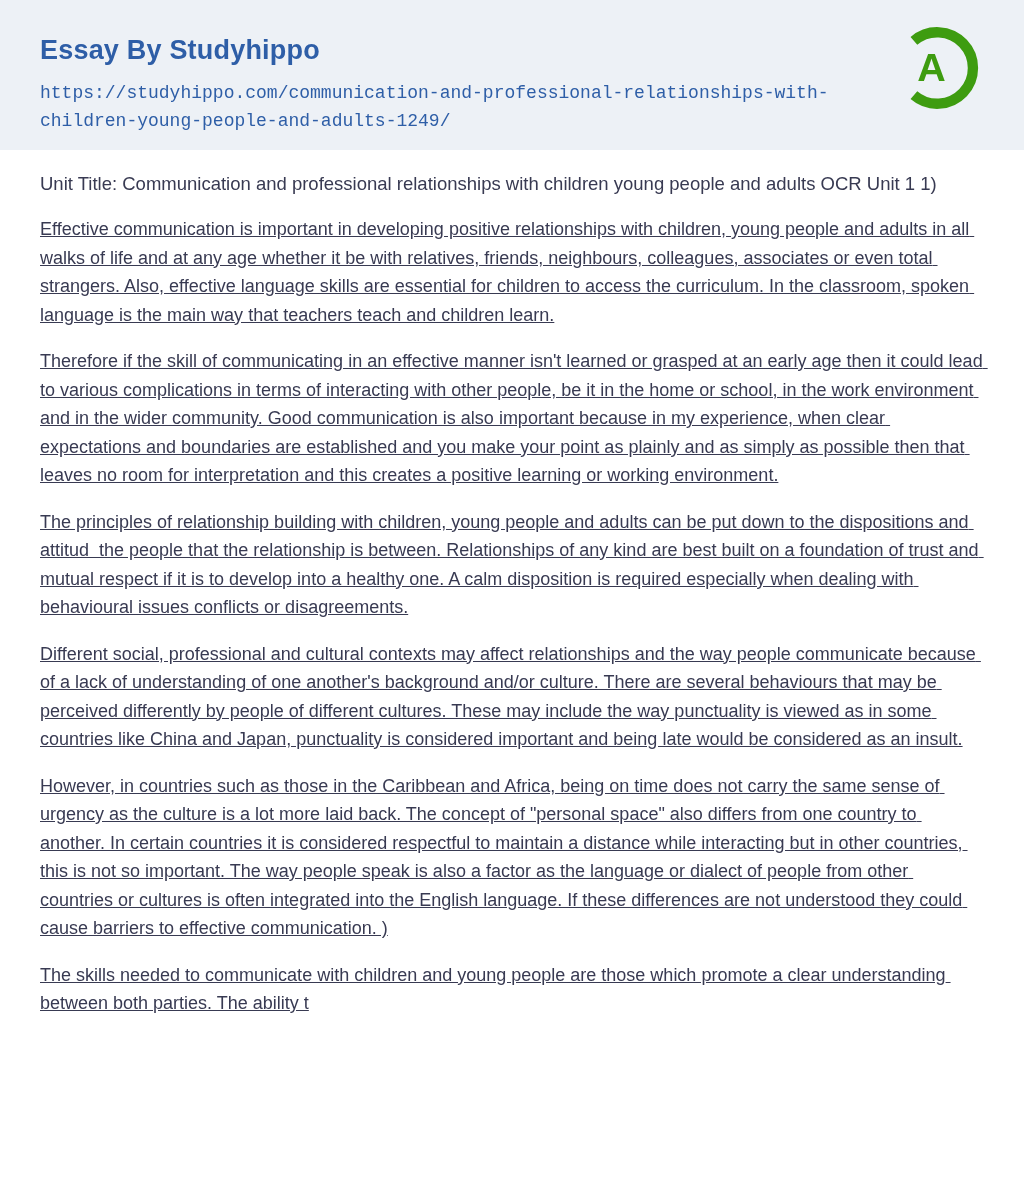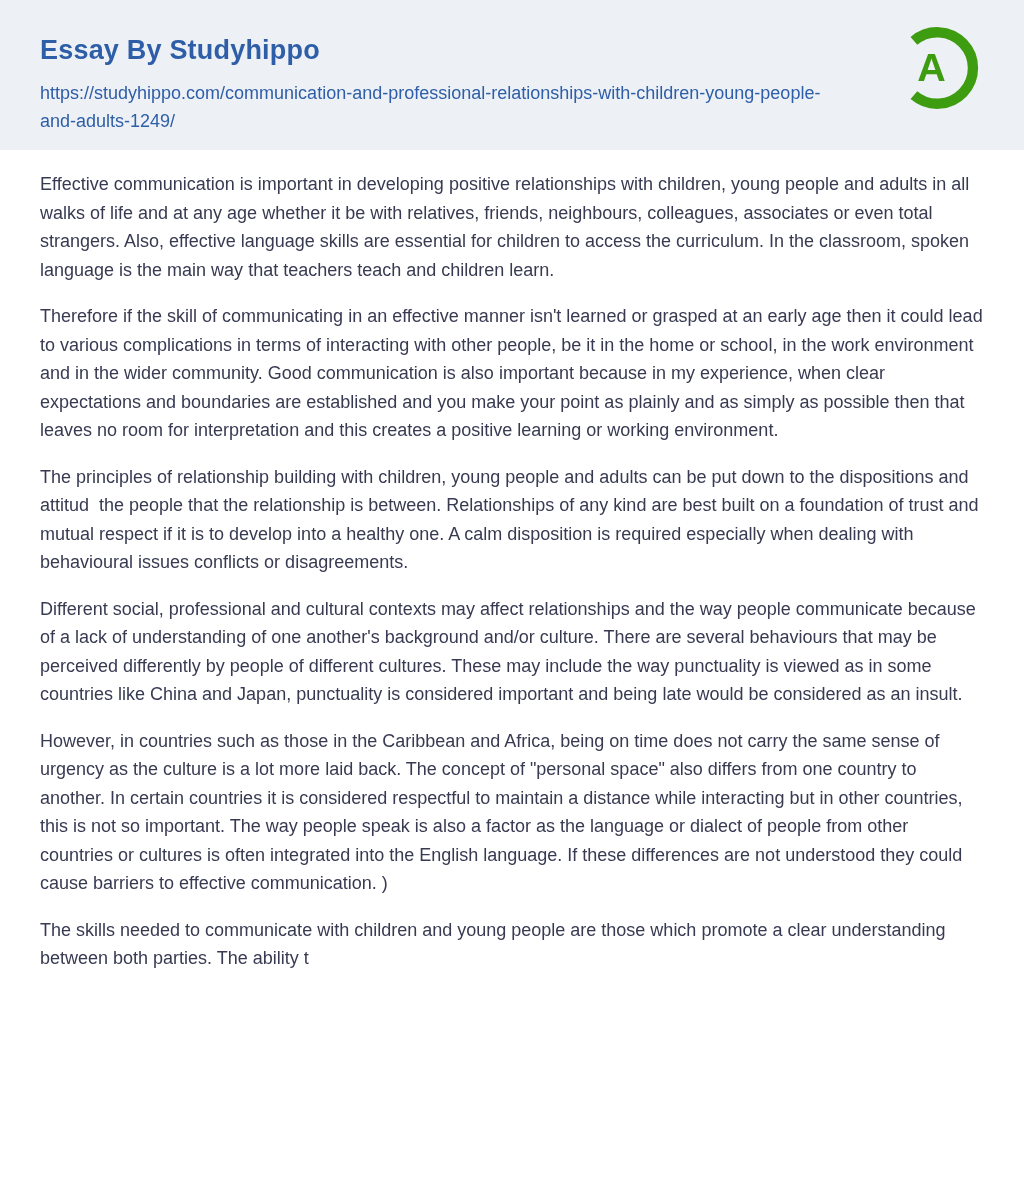--- a/index.html
+++ b/index.html
@@ -32,20 +32,21 @@
   }
   .essay-url {
     display: block;
     margin-top: 13px;
     max-width: 795px;
     color: #2e5ea7;
     font-size: 18px;
     line-height: 28px;
     text-decoration: none;
     word-break: normal;
+    font-family: Liberation Mono, monospace;
   }
   .logo {
     position: absolute;
     top: 18px;
     right: 36px;
     width: 94px;
     height: 100px;
   }
   
   .article {
@@ -64,40 +65,42 @@
     font-size: 18.5px;
     line-height: 27px;
     margin-bottom: 18px;
   }
   .paragraphs p {
     color: #383a52;
     font-size: 18px;
     line-height: 28.5px;
     margin: 0 0 18px 0;
     white-space: pre-wrap;
+    text-decoration: underline;
   }
 </style>
 </head>
 <body>
 
 <div class="page">
 
   <div class="header">
     <div class="site-title">Essay By Studyhippo</div>
     <a class="essay-url" href="#">https://studyhippo.com/communication-and-professional-relationships-with-children-young-people-and-adults-1249/</a>
 
     <div class="logo">
       <svg viewBox="0 0 100 100" width="94" height="100">
         <path d="M 21.2 21.2 A 38 38 0 1 1 21.2 78.8" fill="none" stroke="#3e9c10" stroke-width="11" stroke-linecap="butt"></path>
         <text x="40" y="64" text-anchor="middle" font-family="Liberation Sans, sans-serif" font-size="42" font-weight="bold" fill="#3e9c10">A</text>
       </svg>
     </div>
   </div>
 
   <div class="article">
+    <p class="unit-title">Unit Title: Communication and professional relationships with children young people and adults OCR Unit 1 1)</p>
     <div class="paragraphs">
         <p>Effective communication is important in developing positive relationships with children, young people and adults in all walks of life and at any age whether it be with relatives, friends, neighbours, colleagues, associates or even total strangers. Also, effective language skills are essential for children to access the curriculum. In the classroom, spoken language is the main way that teachers teach and children learn.</p>
         <p>Therefore if the skill of communicating in an effective manner isn't learned or grasped at an early age then it could lead to various complications in terms of interacting with other people, be it in the home or school, in the work environment and in the wider community. Good communication is also important because in my experience, when clear expectations and boundaries are established and you make your point as plainly and as simply as possible then that leaves no room for interpretation and this creates a positive learning or working environment.</p>
         <p>The principles of relationship building with children, young people and adults can be put down to the dispositions and attitud  the people that the relationship is between. Relationships of any kind are best built on a foundation of trust and mutual respect if it is to develop into a healthy one. A calm disposition is required especially when dealing with behavioural issues conflicts or disagreements.</p>
         <p>Different social, professional and cultural contexts may affect relationships and the way people communicate because of a lack of understanding of one another's background and/or culture. There are several behaviours that may be perceived differently by people of different cultures. These may include the way punctuality is viewed as in some countries like China and Japan, punctuality is considered important and being late would be considered as an insult.</p>
         <p>However, in countries such as those in the Caribbean and Africa, being on time does not carry the same sense of urgency as the culture is a lot more laid back. The concept of "personal space" also differs from one country to another. In certain countries it is considered respectful to maintain a distance while interacting but in other countries, this is not so important. The way people speak is also a factor as the language or dialect of people from other countries or cultures is often integrated into the English language. If these differences are not understood they could cause barriers to effective communication. )</p>
         <p>The skills needed to communicate with children and young people are those which promote a clear understanding between both parties. The ability t</p>
       </div>
   </div>
 

